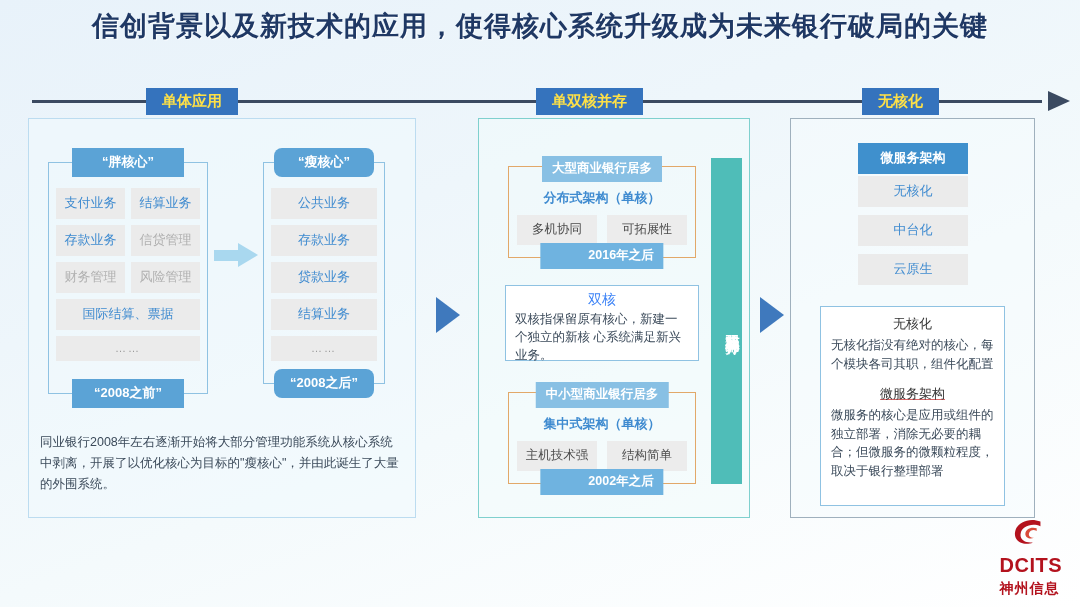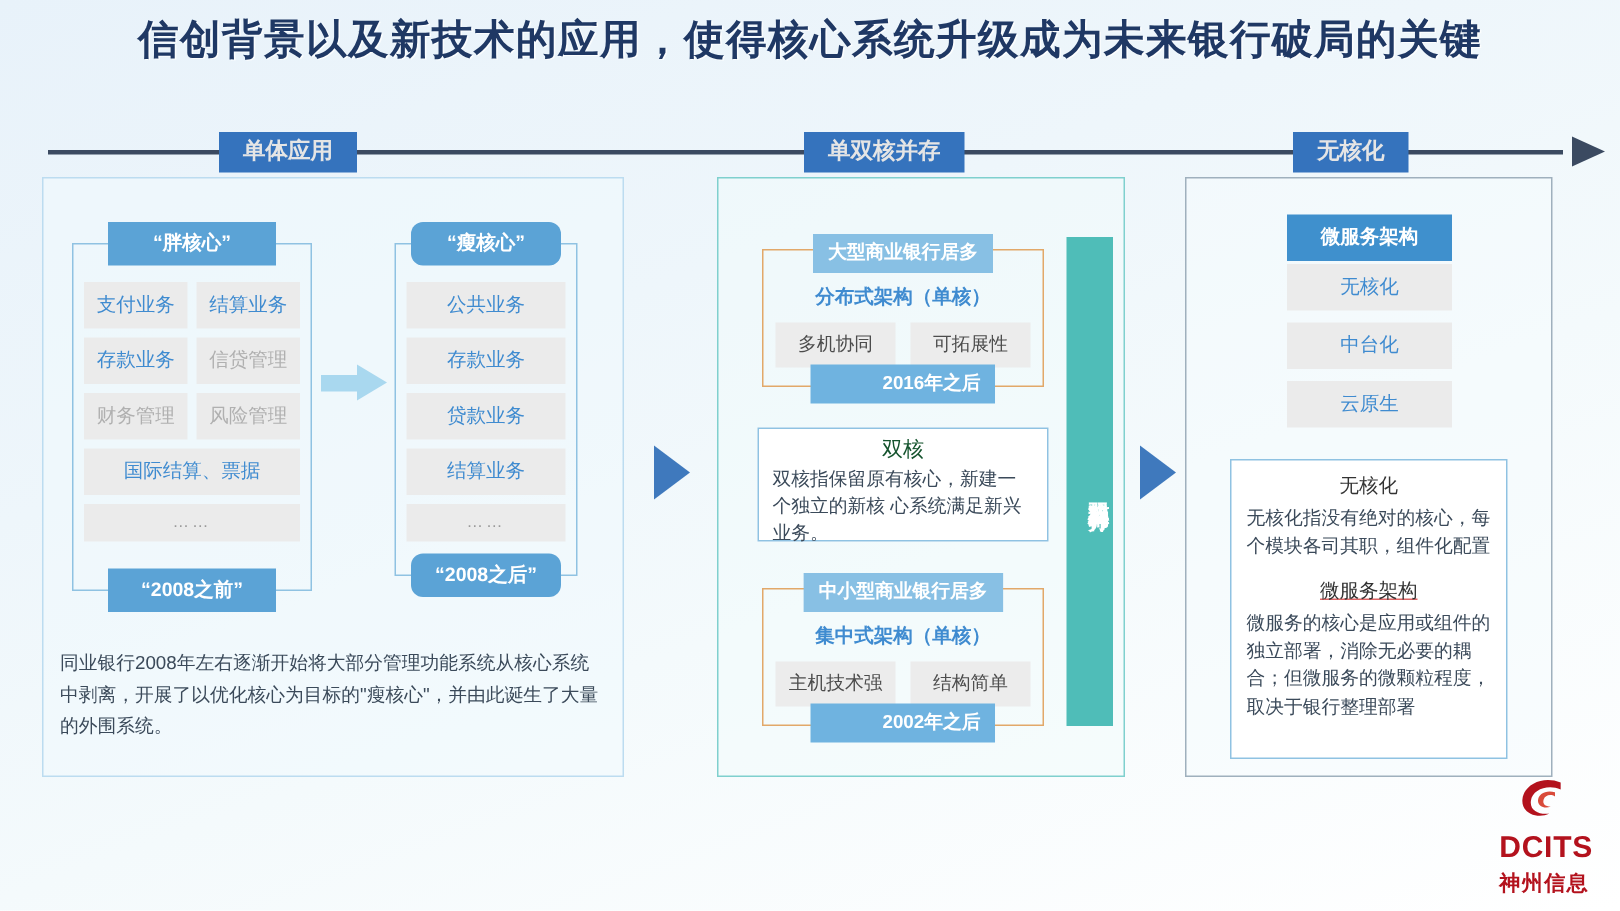--- a/index.html
+++ b/index.html
@@ -31,21 +31,21 @@
   .tl-arrow {
     position: absolute; top: 3px; right: -8px;
     width: 0; height: 0;
     border-left: 22px solid #3b4a61;
     border-top: 10px solid transparent;
     border-bottom: 10px solid transparent;
   }
   .tl-label {
     position: absolute; top: 0;
     background: #3573bd;
-    color: #e5e5e5;
+    color: #fde047;
     font-size: 15px; font-weight: bold;
     padding: 4px 16px 5px 16px;
     white-space: nowrap;
     line-height: 18px;
   }
   .tl-1 { left: 124px; }
   .tl-2 { left: 514px; }
   .tl-3 { left: 840px; }
 
   
@@ -151,21 +151,21 @@
   .ob-chips .chip { flex: 1; color: #4c4c4c; background: #ececec; font-size: 12.5px; margin: 0; }
 
   .ob-top { left: 508px; top: 166px; width: 188px; height: 92px; }
   .ob-bot { left: 508px; top: 392px; width: 188px; height: 92px; }
 
   .wb {
     position: absolute; left: 505px; top: 285px; width: 194px; height: 76px;
     border: 1px solid #8fc2e2; background: #ffffff;
     padding: 5px 9px 0 9px;
   }
-  .wb-title { text-align: center; font-size: 14px; color: #14532d; margin-bottom: 1px; }
+  .wb-title { text-align: center; font-size: 14px; color: #3b82f6; margin-bottom: 1px; }
   .wb-body  { font-size: 12.5px; line-height: 18px; color: #3b4a5a; }
 
   .teal-bar {
     position: absolute; left: 711px; top: 158px; width: 31px; height: 326px;
     background: #4fbdb8;
   }
   .teal-bar span {
     display: block; width: 100%; text-align: center;
     color: #ffffff; font-size: 14px; font-weight: bold;
     writing-mode: vertical-rl; text-orientation: upright;

